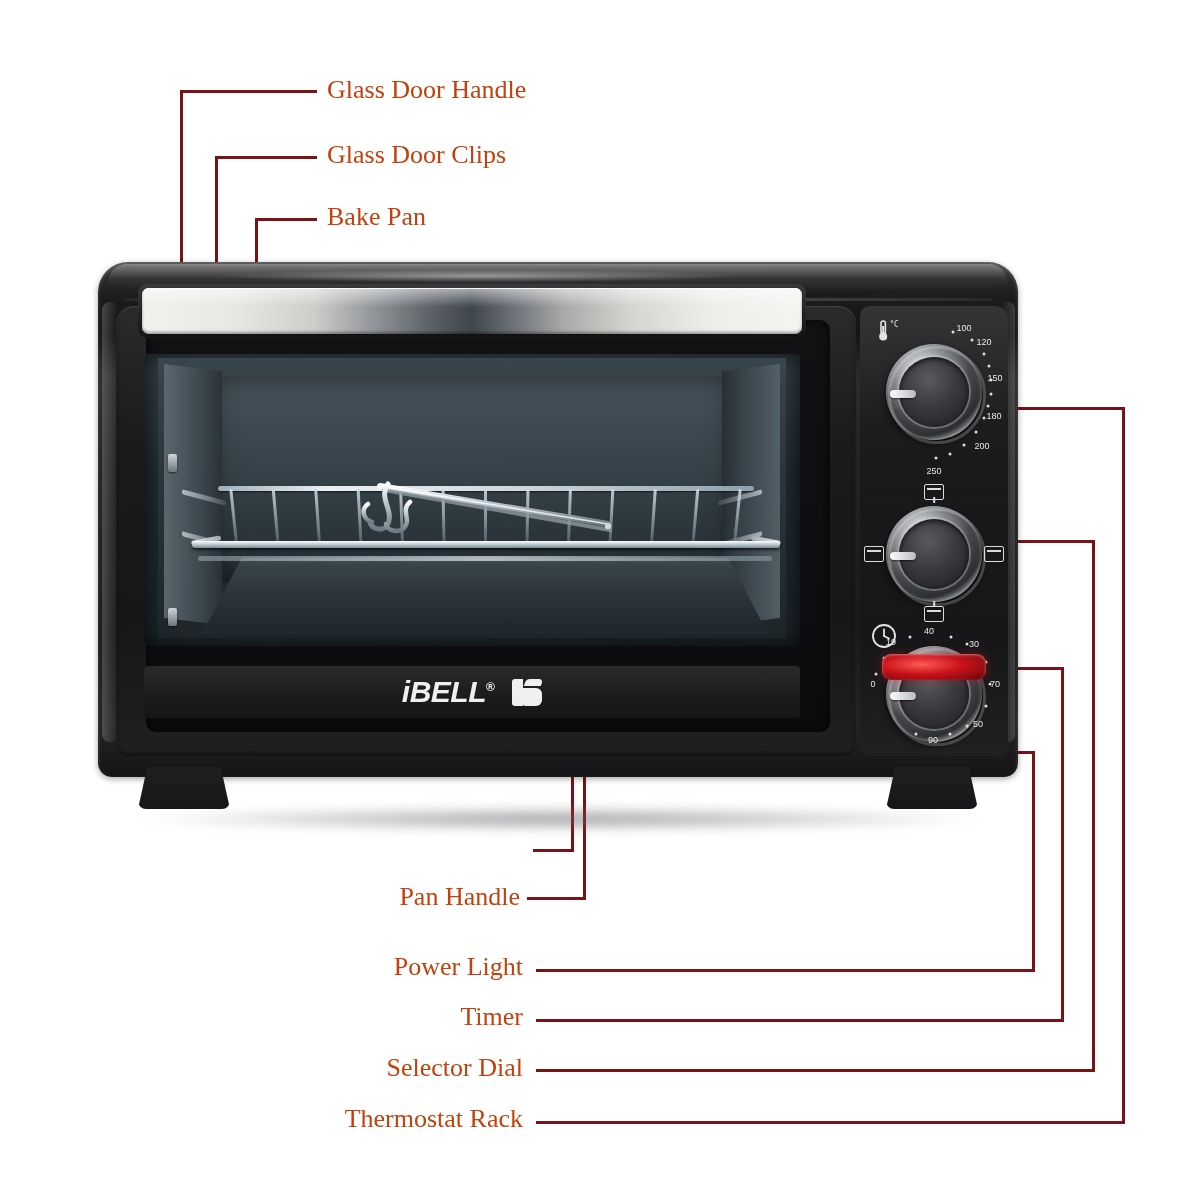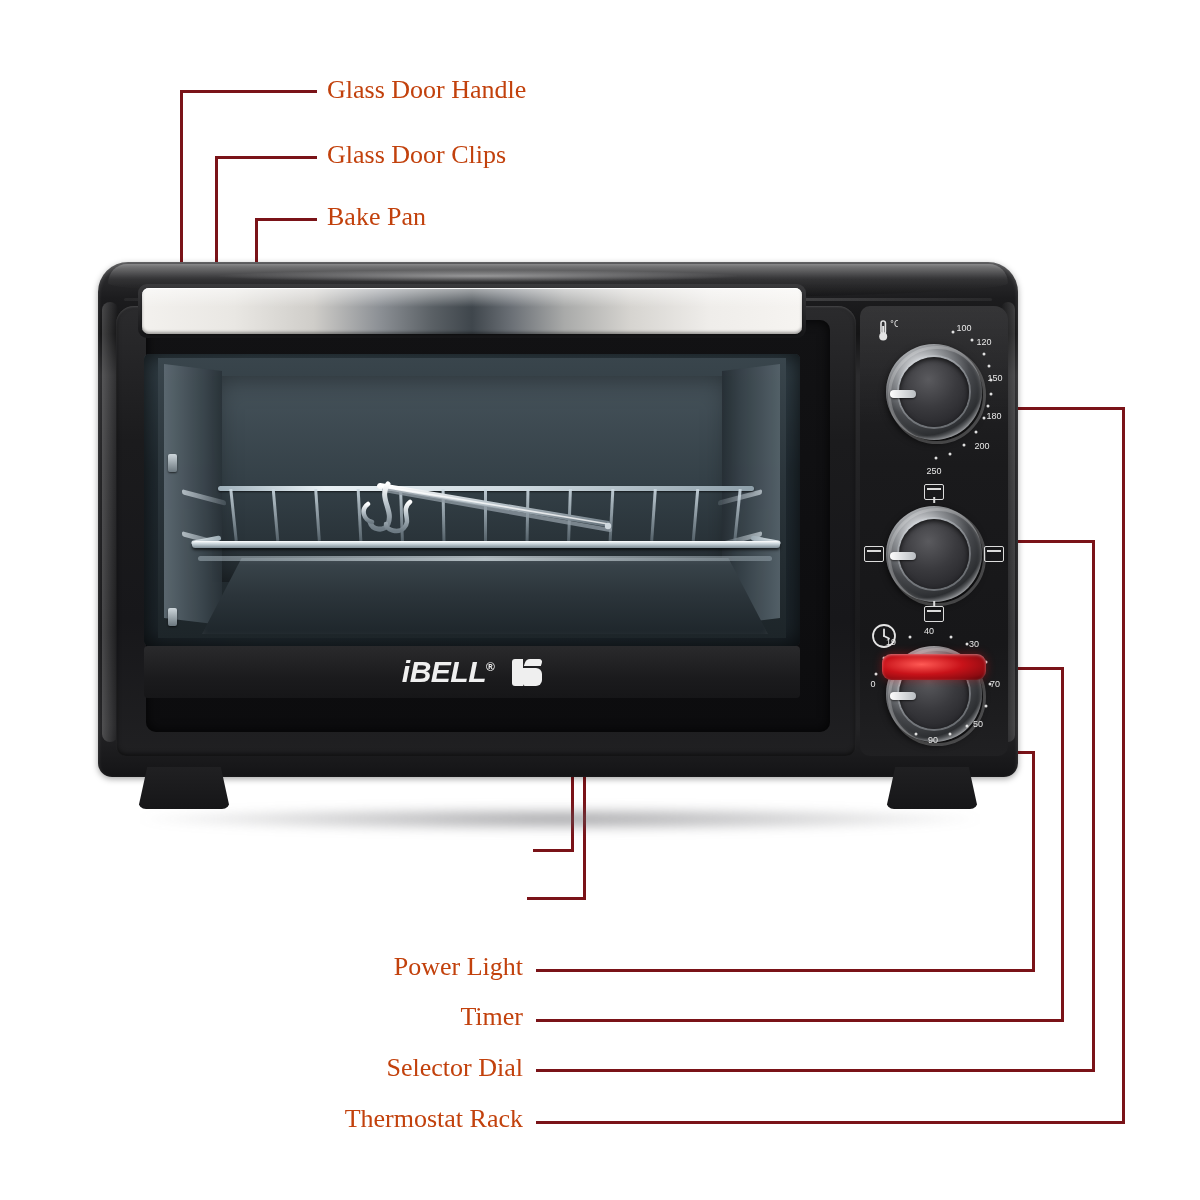--- a/index.html
+++ b/index.html
@@ -120,21 +120,21 @@
 
   
   .pan{position:absolute;left:44px;top:200px;width:566px;height:76px;
     background:linear-gradient(180deg,#3b464d,#2b343a 50%,#1e262b);
     clip-path:polygon(7% 0,93% 0,100% 100%,0% 100%);
     box-shadow:inset 0 2px 6px rgba(255,255,255,.10);}
   .panLip{position:absolute;left:40px;top:198px;width:574px;height:5px;border-radius:3px;
     background:linear-gradient(90deg,rgba(180,195,204,.45),rgba(225,235,240,.7),rgba(170,185,194,.4));}
 
   
-  .logoBar{position:absolute;left:46px;top:384px;width:656px;height:52px;border-radius:4px;
+  .logoBar{position:absolute;left:46px;top:404px;width:656px;height:52px;border-radius:4px;
     background:linear-gradient(180deg,#2a2a2c,#1b1b1d 60%,#161618);}
   .logo{position:absolute;left:0;right:0;top:50%;transform:translateY(-50%);
     text-align:center;color:#efefef;font-family:"Liberation Sans","DejaVu Sans",sans-serif;
     font-weight:700;font-size:30px;letter-spacing:-.5px;font-style:italic;}
   .logo .reg{font-size:12px;vertical-align:super;font-style:normal;}
   .logoMark{display:inline-block;width:30px;height:27px;margin-left:10px;vertical-align:-4px;position:relative;}
   .logoMark:before{content:"";position:absolute;left:0;top:0;width:11px;height:27px;background:#efefef;border-radius:3px 0 0 3px;}
   .logoMark:after{content:"";position:absolute;left:11px;top:9px;width:19px;height:18px;background:#efefef;
     border-radius:0 6px 6px 2px;}
   .logoNotch{position:absolute;left:13px;top:0;width:17px;height:7px;background:#efefef;
@@ -184,20 +184,21 @@
 </style>
 </head>
 <body>
 
 <div id="stage">
 
   <div class="label" style="left:327px;top:77px;">Glass Door Handle</div>
   <div class="label" style="left:327px;top:142px;">Glass Door  Clips</div>
   <div class="label" style="left:327px;top:204px;">Bake Pan</div>
 
+  <div class="label r" style="left:0;width:520px;top:884px;">Pan Handle</div>
 
   <div class="label r" style="left:0;width:523px;top:954px;">Power Light</div>
   <div class="label r" style="left:0;width:523px;top:1004px;">Timer</div>
   <div class="label r" style="left:0;width:523px;top:1055px;">Selector Dial</div>
   <div class="label r" style="left:0;width:523px;top:1106px;">Thermostat Rack</div>
 
   <div class="ln lh" style="left:180px;top:90px;width:137px;"></div>
   <div class="ln lv" style="left:180px;top:90px;height:252px;"></div>
   <div class="dot" style="left:181px;top:343px;"></div>
 

